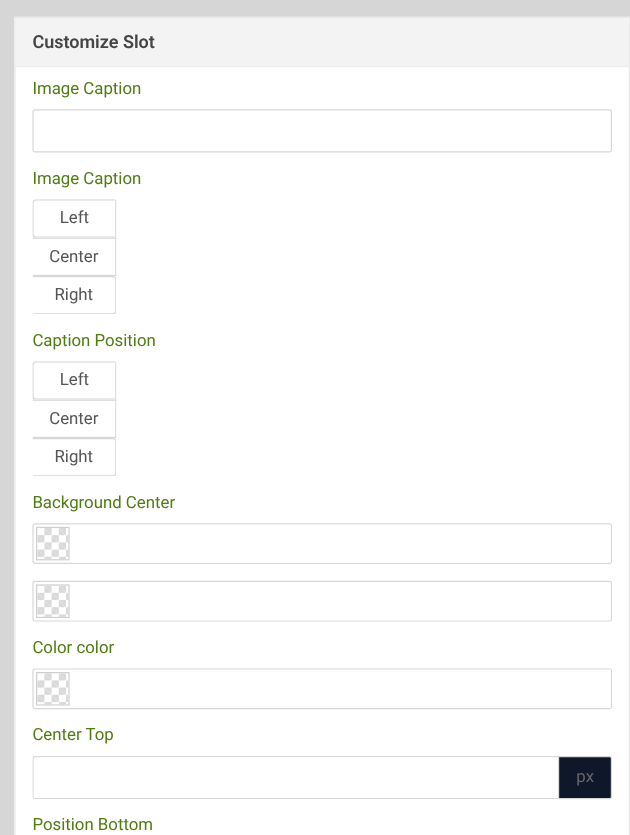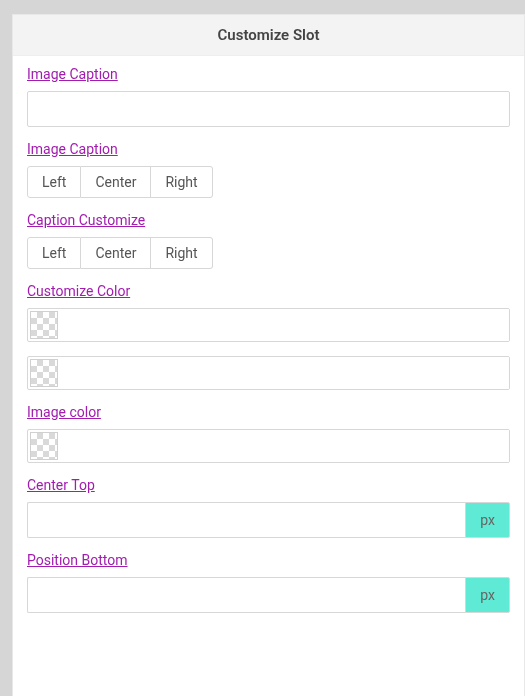--- a/index.html
+++ b/index.html
@@ -23,48 +23,47 @@
   }
   .panel-header {
     background: #f3f3f3;
     padding: 11px 14px;
     border-bottom: 1px solid #eee;
   }
   .panel-title {
     font-size: 15px;
     font-weight: 600;
     color: #444;
-    text-align: center;
   }
   .panel-body {
     padding: 10px 14px;
   }
   .field {
     margin-bottom: 14px;
   }
   .field-label {
     font-size: 14px;
-    color: #a21caf;
+    color: #4d7c0f;
     margin-bottom: 9px;
     display: block;
-    text-decoration: underline;
   }
   .text-input {
     width: 100%;
     height: 36px;
     border: 1px solid #d7d7d7;
     border-radius: 2px;
     padding: 0 10px;
     font-size: 14px;
     color: #444;
   }
   .btn-group {
     display: inline-flex;
     border-radius: 2px;
     overflow: hidden;
+    flex-direction: column;
   }
   .btn-group .btn {
     border: 1px solid #d7d7d7;
     background: #fff;
     color: #555;
     font-size: 14px;
     padding: 7px 14px;
     cursor: pointer;
     font-family: inherit;
   }
@@ -110,21 +109,21 @@
   }
   .input-group .text-input {
     flex: 1;
     border-radius: 2px 0 0 2px;
     border-right: none;
   }
   .input-addon {
     display: flex;
     align-items: center;
     padding: 0 14px;
-    background: #5eead4;
+    background: #0f172a;
     border: 1px solid #d7d7d7;
     border-radius: 0 2px 2px 0;
     color: #666;
     font-size: 14px;
   }
 </style>
 </head>
 <body>
 
 <div class="panel-wrapper">
@@ -141,45 +140,45 @@
     <div class="field">
       <label class="field-label">Image Caption</label>
       <div class="btn-group">
         <button class="btn">Left</button>
         <button class="btn">Center</button>
         <button class="btn">Right</button>
       </div>
     </div>
 
     <div class="field">
-      <label class="field-label">Caption Customize</label>
+      <label class="field-label">Caption Position</label>
       <div class="btn-group">
         <button class="btn">Left</button>
         <button class="btn">Center</button>
         <button class="btn">Right</button>
       </div>
     </div>
 
     <div class="field">
-      <label class="field-label">Customize Color</label>
+      <label class="field-label">Background Center</label>
       <div class="color-row">
         <div class="color-swatch"></div>
         <input type="text" value="" style="">
       </div>
     </div>
 
     <div class="field">
       <div class="color-row">
         <div class="color-swatch"></div>
         <input type="text" value="" style="">
       </div>
     </div>
 
     <div class="field">
-      <label class="field-label">Image color</label>
+      <label class="field-label">Color color</label>
       <div class="color-row">
         <div class="color-swatch"></div>
         <input type="text" value="" style="">
       </div>
     </div>
 
     <div class="field">
       <label class="field-label">Center Top</label>
       <div class="input-group">
         <input class="text-input" type="text" value="" style="">

